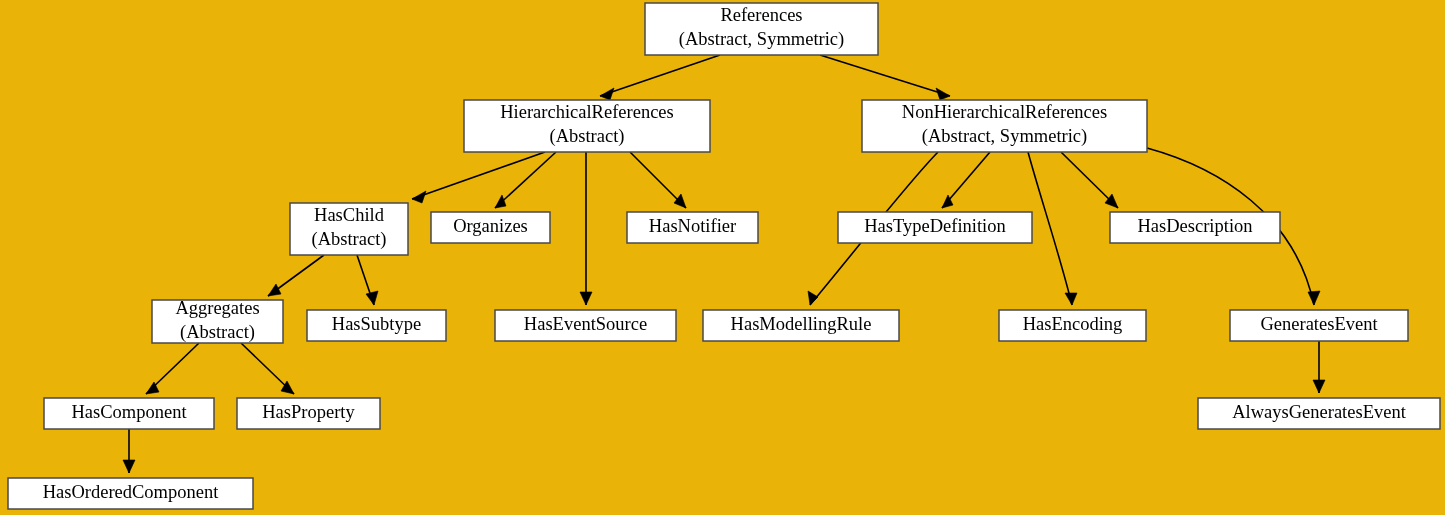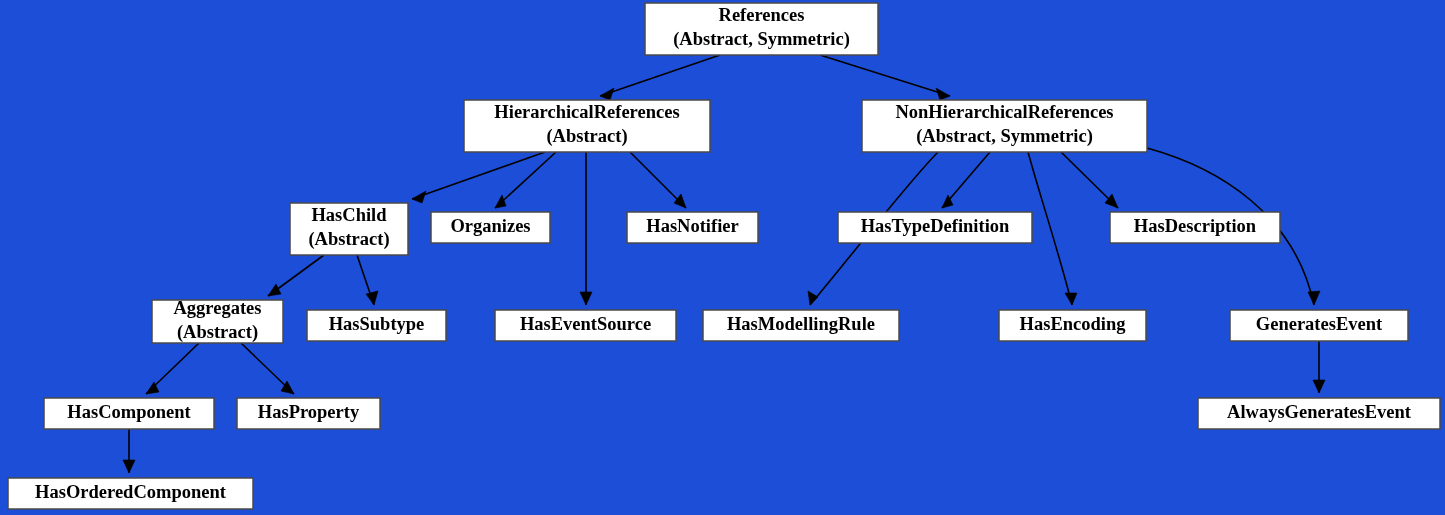--- a/index.html
+++ b/index.html
@@ -4,24 +4,23 @@
 <style>
   html, body {
     margin: 0;
     padding: 0;
     background: #ffffff;
   }
   #graph-root {
     position: relative;
     width: 1445px;
     height: 515px;
-    background: #1d4ed8;
+    background: #eab308;
     font-family: "Liberation Serif", "DejaVu Serif", serif;
     overflow: hidden;
-    font-weight: bold;
   }
   #graph-svg {
     position: absolute;
     left: 0;
     top: 0;
     width: 1445px;
     height: 515px;
   }
   .edge-path {
     fill: none;

